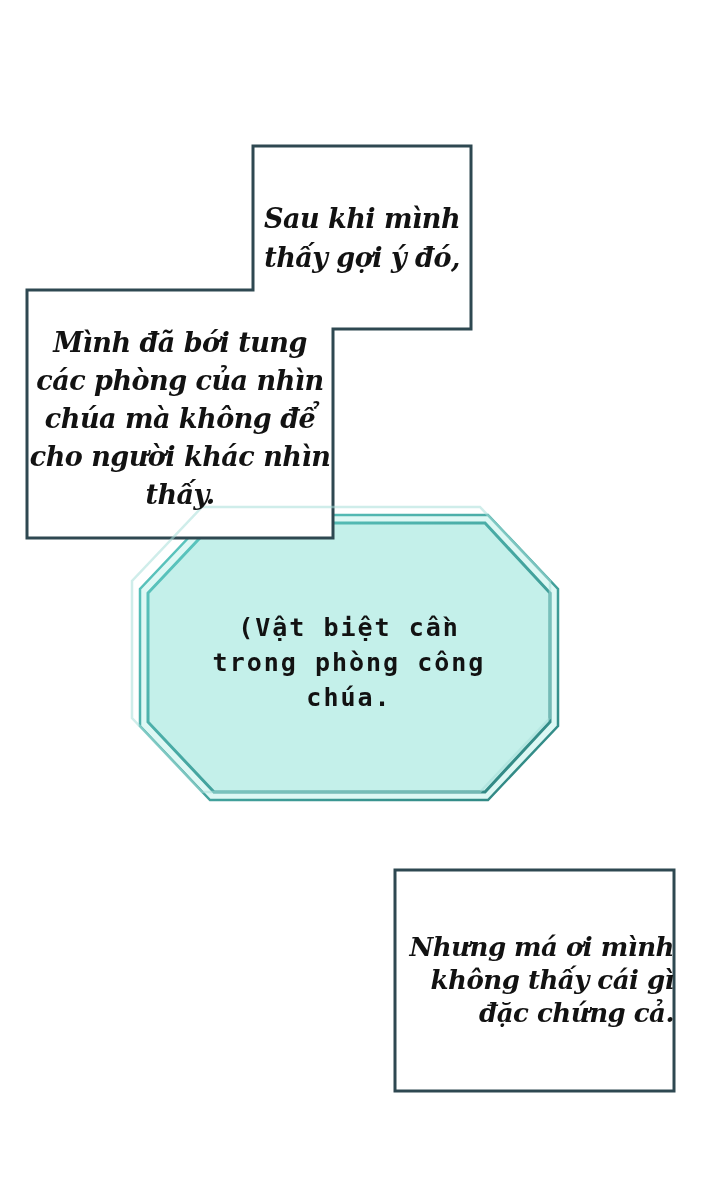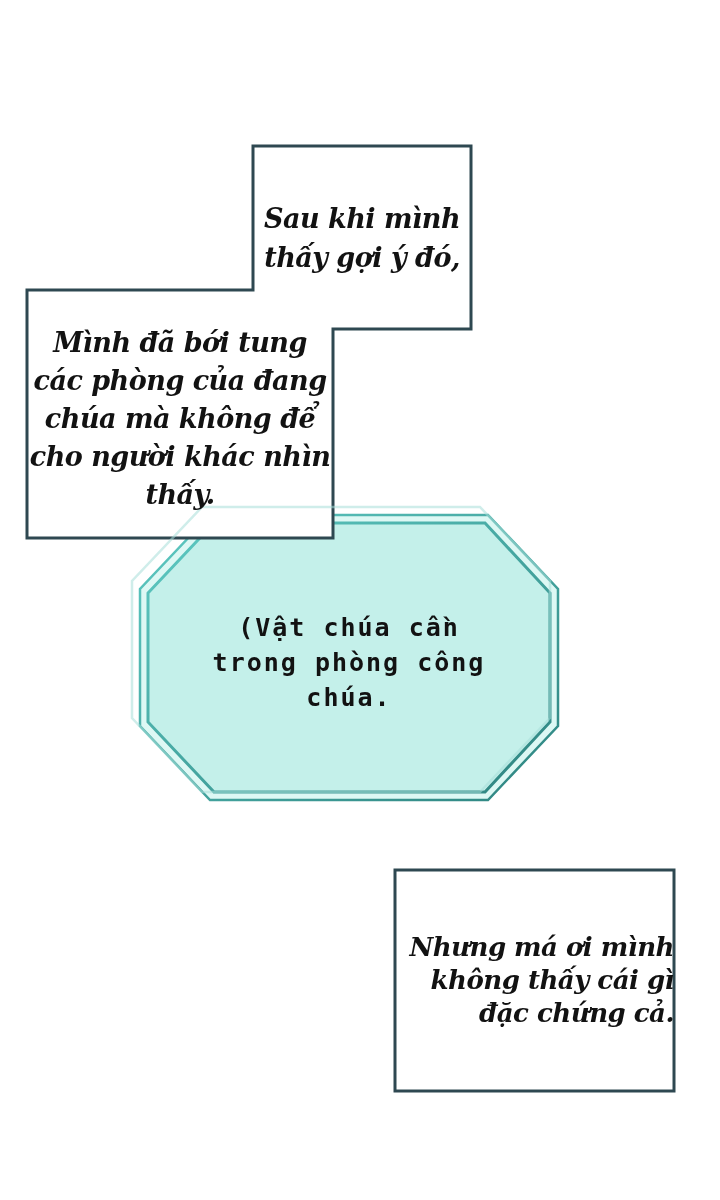--- a/index.html
+++ b/index.html
@@ -70,28 +70,28 @@
     <rect class="white-shape" x="395" y="858" width="279" height="221"></rect>
   </svg>
 
   <div class="speech script speech-top">
     <div class="line">Sau khi mình</div>
     <div class="line">thấy gợi ý đó,</div>
   </div>
 
   <div class="speech script speech-left">
     <div class="line">Mình đã bới tung</div>
-    <div class="line">các phòng của đang</div>
+    <div class="line">các phòng của nhìn</div>
     <div class="line">chúa mà không để</div>
     <div class="line">cho người khác nhìn</div>
     <div class="line">thấy.</div>
   </div>
 
   <div class="speech speech-oct">
-    <div class="line">(Vật chúa cần</div>
+    <div class="line">(Vật biệt cần</div>
     <div class="line">trong phòng công</div>
     <div class="line">chúa.</div>
   </div>
 
   <div class="speech script speech-bottom">
     <div class="line">Nhưng má ơi mình</div>
     <div class="line">không thấy cái gì</div>
     <div class="line">đặc chứng cả.</div>
   </div>
 

